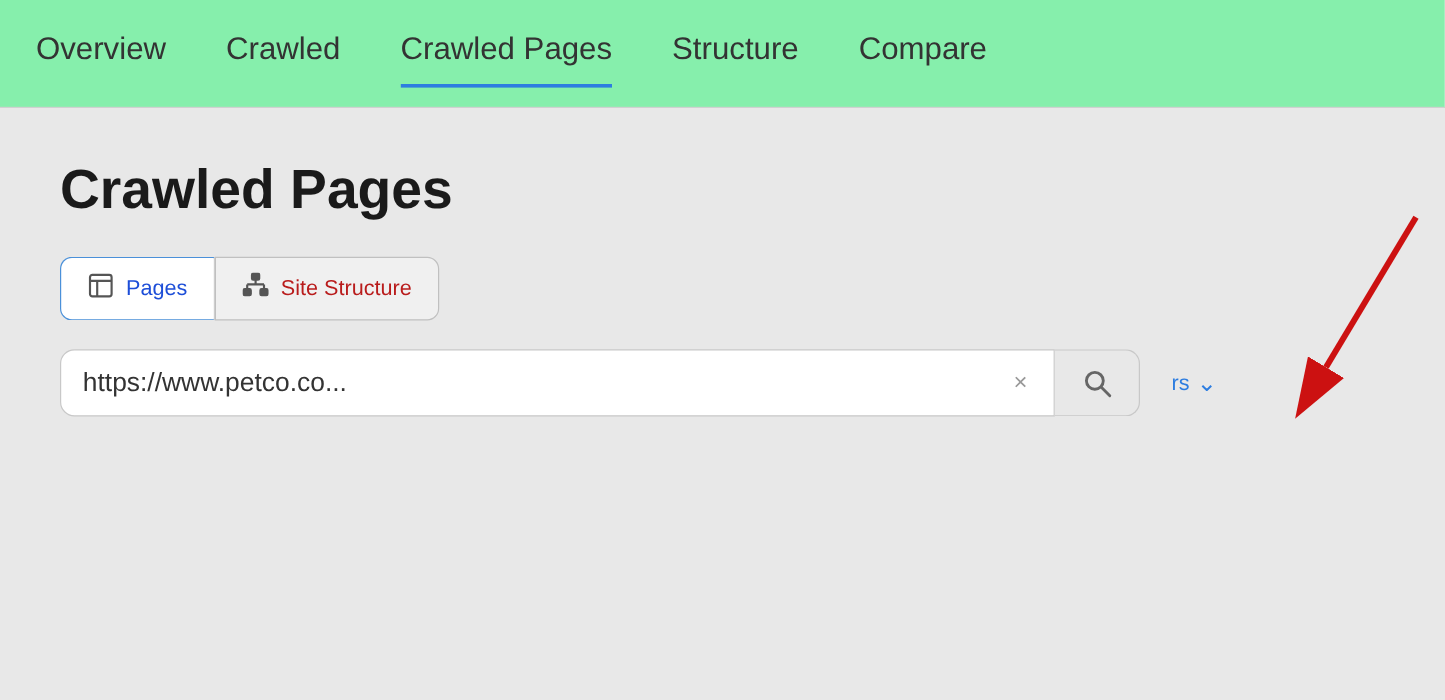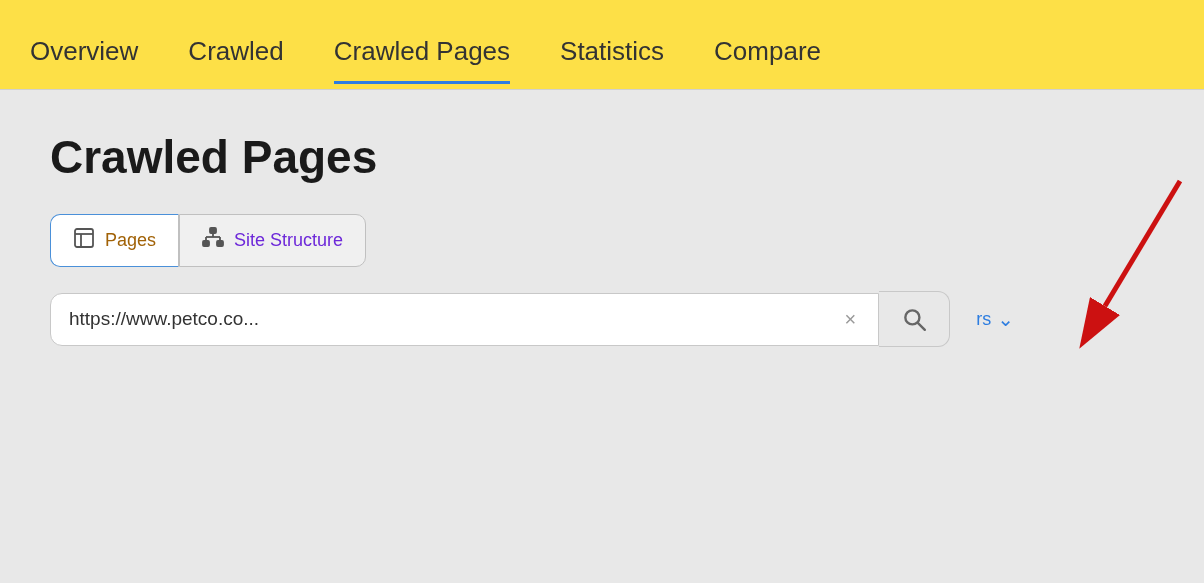--- a/index.html
+++ b/index.html
@@ -13,22 +13,22 @@
       height: 583px;
       background-color: #e8e8e8;
       font-family: -apple-system, BlinkMacSystemFont, 'Segoe UI', Helvetica, Arial, sans-serif;
       overflow: hidden;
     }
 
     
     .top-nav {
       display: flex;
       align-items: flex-end;
-      background-color: #fde047;
-      padding: 5px 30px;
+      background-color: #86efac;
+      padding: 16px 30px;
       height: 90px;
       border-bottom: 1px solid #d0d0d0;
       gap: 50px;
     }
 
     .nav-tab {
       font-size: 26px;
       font-weight: 400;
       color: #333;
       padding-bottom: 14px;
@@ -64,40 +64,40 @@
       margin-bottom: 24px;
     }
 
     .toggle-btn {
       display: flex;
       align-items: center;
       gap: 10px;
       padding: 12px 22px;
       font-size: 18px;
       font-weight: 400;
-      color: #6d28d9;
+      color: #b91c1c;
       background: #f0f0f0;
       border: 1.5px solid #c0c0c0;
       cursor: pointer;
       border-radius: 0;
     }
 
     .toggle-btn:first-child {
       border-radius: 10px 0 0 10px;
       border-right: none;
     }
 
     .toggle-btn:last-child {
       border-radius: 0 10px 10px 0;
     }
 
     .toggle-btn.active {
       background: #fff;
       border-color: #4a90d9;
-      color: #a16207;
+      color: #1d4ed8;
       z-index: 1;
     }
 
     .toggle-btn:first-child.active {
       border-right: 1.5px solid #c0c0c0;
     }
 
     
     .search-row {
       display: flex;
@@ -114,21 +114,21 @@
       border: 1.5px solid #c8c8c8;
       border-radius: 12px 0 0 12px;
       padding: 14px 18px;
       flex: 1;
       gap: 10px;
     }
 
     .search-input {
       border: none;
       outline: none;
-      font-size: 19px;
+      font-size: 22px;
       color: #333;
       flex: 1;
       background: transparent;
       font-family: inherit;
     }
 
     .clear-btn {
       background: none;
       border: none;
       cursor: pointer;
@@ -192,21 +192,21 @@
       stroke: #555;
     }
   </style>
 </head>
 <body>
 
 <nav class="top-nav">
   <div class="nav-tab">Overview</div>
   <div class="nav-tab">Crawled</div>
   <div class="nav-tab active">Crawled Pages</div>
-  <div class="nav-tab">Statistics</div>
+  <div class="nav-tab">Structure</div>
   <div class="nav-tab">Compare</div>
 </nav>
 
 <main class="main-content">
   <h1 class="page-title">Crawled Pages</h1>
 
   <div class="toggle-group">
     <button class="toggle-btn active">
       <span class="pages-icon">
         <svg viewBox="0 0 22 22" width="22" height="22" fill="none" stroke="#555" stroke-width="1.8">

